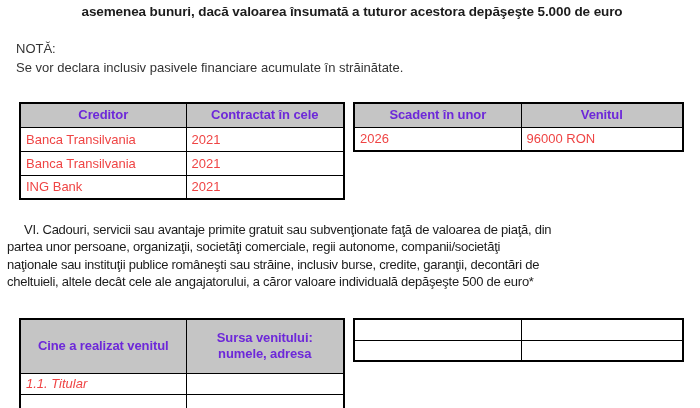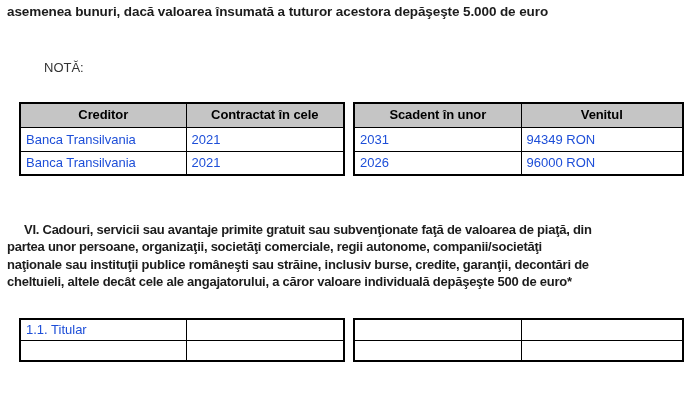--- a/index.html
+++ b/index.html
@@ -6,59 +6,60 @@
   html,body { width:700px; height:408px; }
   body {
     position:relative;
     background:#ffffff;
     overflow:hidden;
     font-family:"Liberation Sans","DejaVu Sans",sans-serif;
     color:#222;
   }
   .intro {
     position:absolute; left:7px; top:4px; width:690px;
-    font-size:13.5px; font-weight:700; color:#1c1c1c; letter-spacing:-0.1px;
+    font-size:13.5px; font-weight:700; color:#1c1c1c; letter-spacing:-0.1px;text-align:center;
   }
   .note {
-    position:absolute; left:44px; top:39px; width:640px;
-    font-size:13px; color:#333; line-height:19px;margin-top:19px;
+    position:absolute; left:16px; top:39px; width:640px;
+    font-size:13px; color:#333; line-height:19px;
   }
   .section-vi {
     position:absolute; left:7px; top:221px; width:692px;
-    font-size:13px; font-weight:700; color:#1c1c1c;
+    font-size:13px; font-weight:400; color:#1c1c1c;
     line-height:17.3px; letter-spacing:-0.25px;
     white-space:pre-line; text-indent:17px;
   }
   .split { position:absolute; display:flex; gap:8px; align-items:flex-start; }
   .split-debts { left:19px; top:102px; }
   .split-gifts { left:19px; top:318px; }
   table { border-collapse:collapse; table-layout:fixed; border:2px solid #000; }
   th, td { border:1px solid #000; overflow:hidden; }
   th {
-    background:#c5c5c5; font-weight:700; font-size:13px; color:#000000;
+    background:#c5c5c5; font-weight:700; font-size:13px; color:#6d28d9;
     text-align:center; vertical-align:middle; white-space:pre-line;
     line-height:16px; letter-spacing:-0.1px; padding:0 14px;
   }
   td {
-    font-size:13px; color:#1d4ed8; vertical-align:middle;
+    font-size:13px; color:#ef4444; vertical-align:middle;
     text-align:left; padding:0 4px 0 5px; white-space:nowrap;
   }
   .t1 th, .t1 td { height:24px; }
   .t2 th { height:54px; }
-  .t2 td { height:21px; }
+  .t2 td { height:21px;font-style:italic; }
   col.c1 { width:166px; } col.c2 { width:158px; }
   col.c3 { width:167px; } col.c4 { width:162px; }
 </style>
 </head>
 <body>
 
 <div class="intro">asemenea bunuri, dacă valoarea însumată a tuturor acestora depăşeşte 5.000 de euro</div>
 
 <div class="note">
   <div>NOTĂ:</div>
+  <div>Se vor declara inclusiv pasivele financiare acumulate în străinătate.</div>
 </div>
 
 <div class="split split-debts">
   <table class="t1">
     <colgroup>
         <col class="c1">
         <col class="c2">
       </colgroup>
     <tbody>
         <tr>
@@ -66,35 +67,35 @@
       <th>Contractat în cele</th>
     </tr>
     <tr>
       <td>Banca Transilvania</td>
       <td>2021</td>
     </tr>
     <tr>
       <td>Banca Transilvania</td>
       <td>2021</td>
     </tr>
+    <tr>
+      <td>ING Bank</td>
+      <td>2021</td>
+    </tr>
   </tbody>
     </table>
   <table class="t1">
     <colgroup>
         <col class="c3">
         <col class="c4">
       </colgroup>
     <tbody>
         <tr>
       <th>Scadent în unor</th>
       <th>Venitul</th>
-    </tr>
-    <tr>
-      <td>2031</td>
-      <td>94349 RON</td>
     </tr>
     <tr>
       <td>2026</td>
       <td>96000 RON</td>
     </tr>
   </tbody>
     </table>
 </div>
 
 <div class="section-vi">VI. Cadouri, servicii sau avantaje primite gratuit sau subvenţionate faţă de valoarea de piaţă, din
@@ -102,20 +103,25 @@
 naţionale sau instituţii publice româneşti sau străine, inclusiv burse, credite, garanţii, decontări de
 cheltuieli, altele decât cele ale angajatorului, a căror valoare individuală depăşeşte 500 de euro*</div>
 
 <div class="split split-gifts">
   <table class="t2">
     <colgroup>
         <col class="c1">
         <col class="c2">
       </colgroup>
     <tbody>
+        <tr>
+      <th>Cine a realizat venitul</th>
+      <th>Sursa venitului:
+numele, adresa</th>
+    </tr>
     <tr>
       <td>1.1. Titular</td>
       <td></td>
     </tr>
     <tr>
       <td></td>
       <td></td>
     </tr>
   </tbody>
     </table>

